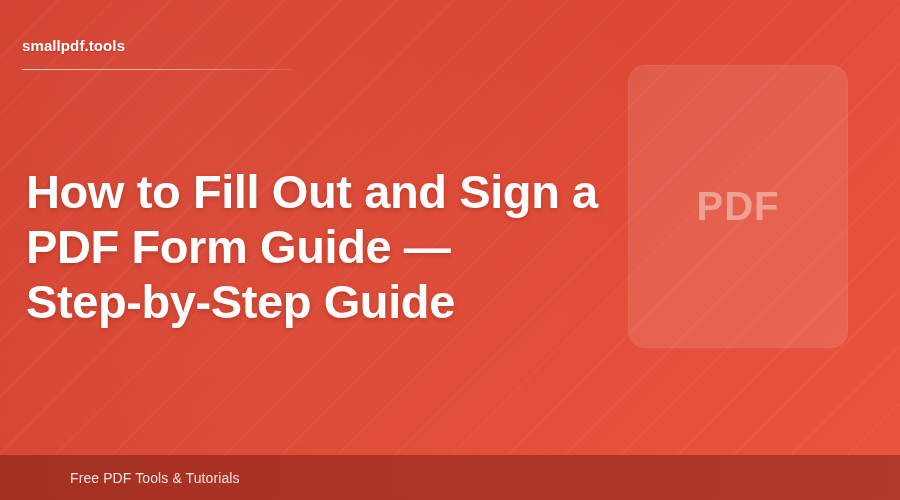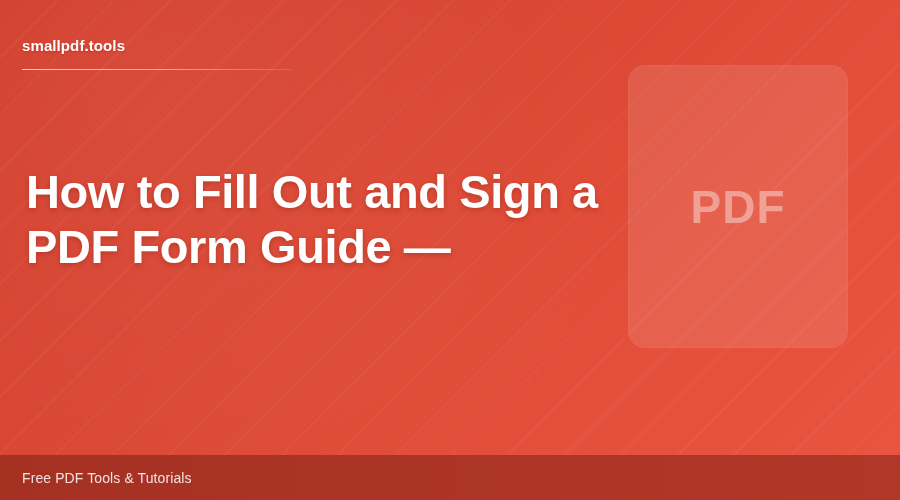--- a/index.html
+++ b/index.html
@@ -89,36 +89,37 @@
     width: 220px;
     height: 283px;
     border-radius: 17px;
     background: rgba(255,255,255,0.105);
     box-shadow: inset 0 0 0 1px rgba(255,255,255,0.045);
     display: flex;
     align-items: center;
     justify-content: center;
   }
   .pdf-card-label {
-    font-size: 46px;
+    font-size: 40px;
     font-weight: bold;
     letter-spacing: 1px;
     color: rgba(255,255,255,0.40);
   }
 
   
   .footer {
     position: absolute;
     left: 0;
     right: 0;
     bottom: 0;
     height: 45px;
     background: linear-gradient(to right, #a53123 0%, #ac3527 55%, #b03829 100%);
     display: flex;
     align-items: center;
+    padding-left: 48px;
   }
   .footer-text {
     margin-left: 22px;
     font-size: 14px;
     color: rgba(255,255,255,0.86);
     letter-spacing: 0.1px;
   }
 </style>
 </head>
 <body>
@@ -129,20 +130,21 @@
   <div class="glow"></div>
 
   <div class="logo-block">
     <div class="logo-text">smallpdf.tools</div>
     <div class="logo-rule"></div>
   </div>
 
   <h1 class="headline">
     <span class="hl-line">How to Fill Out and Sign a</span>
     <span class="hl-line">PDF Form Guide —</span>
+    <span class="hl-line">Step-by-Step Guide</span>
   </h1>
 
   <div class="pdf-card">
     <span class="pdf-card-label">PDF</span>
   </div>
 
   <div class="footer">
     <span class="footer-text">Free PDF Tools &amp; Tutorials</span>
   </div>
 

